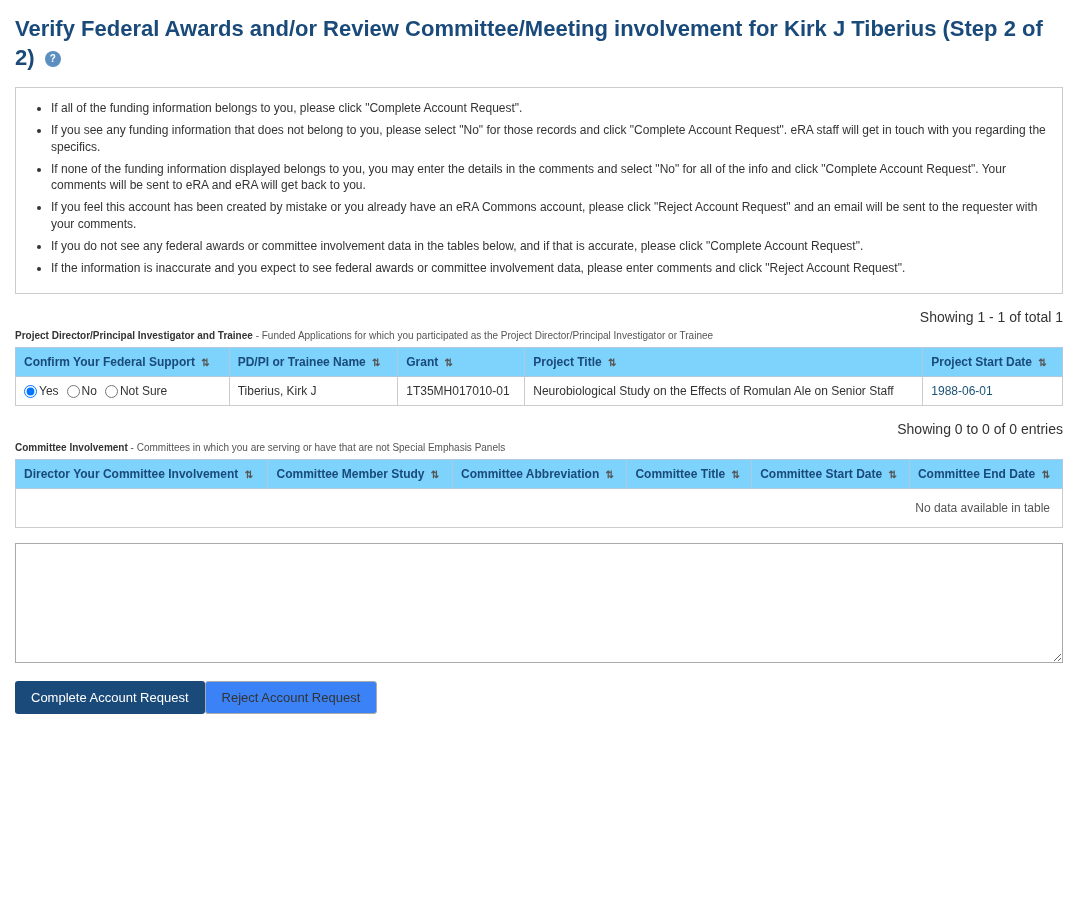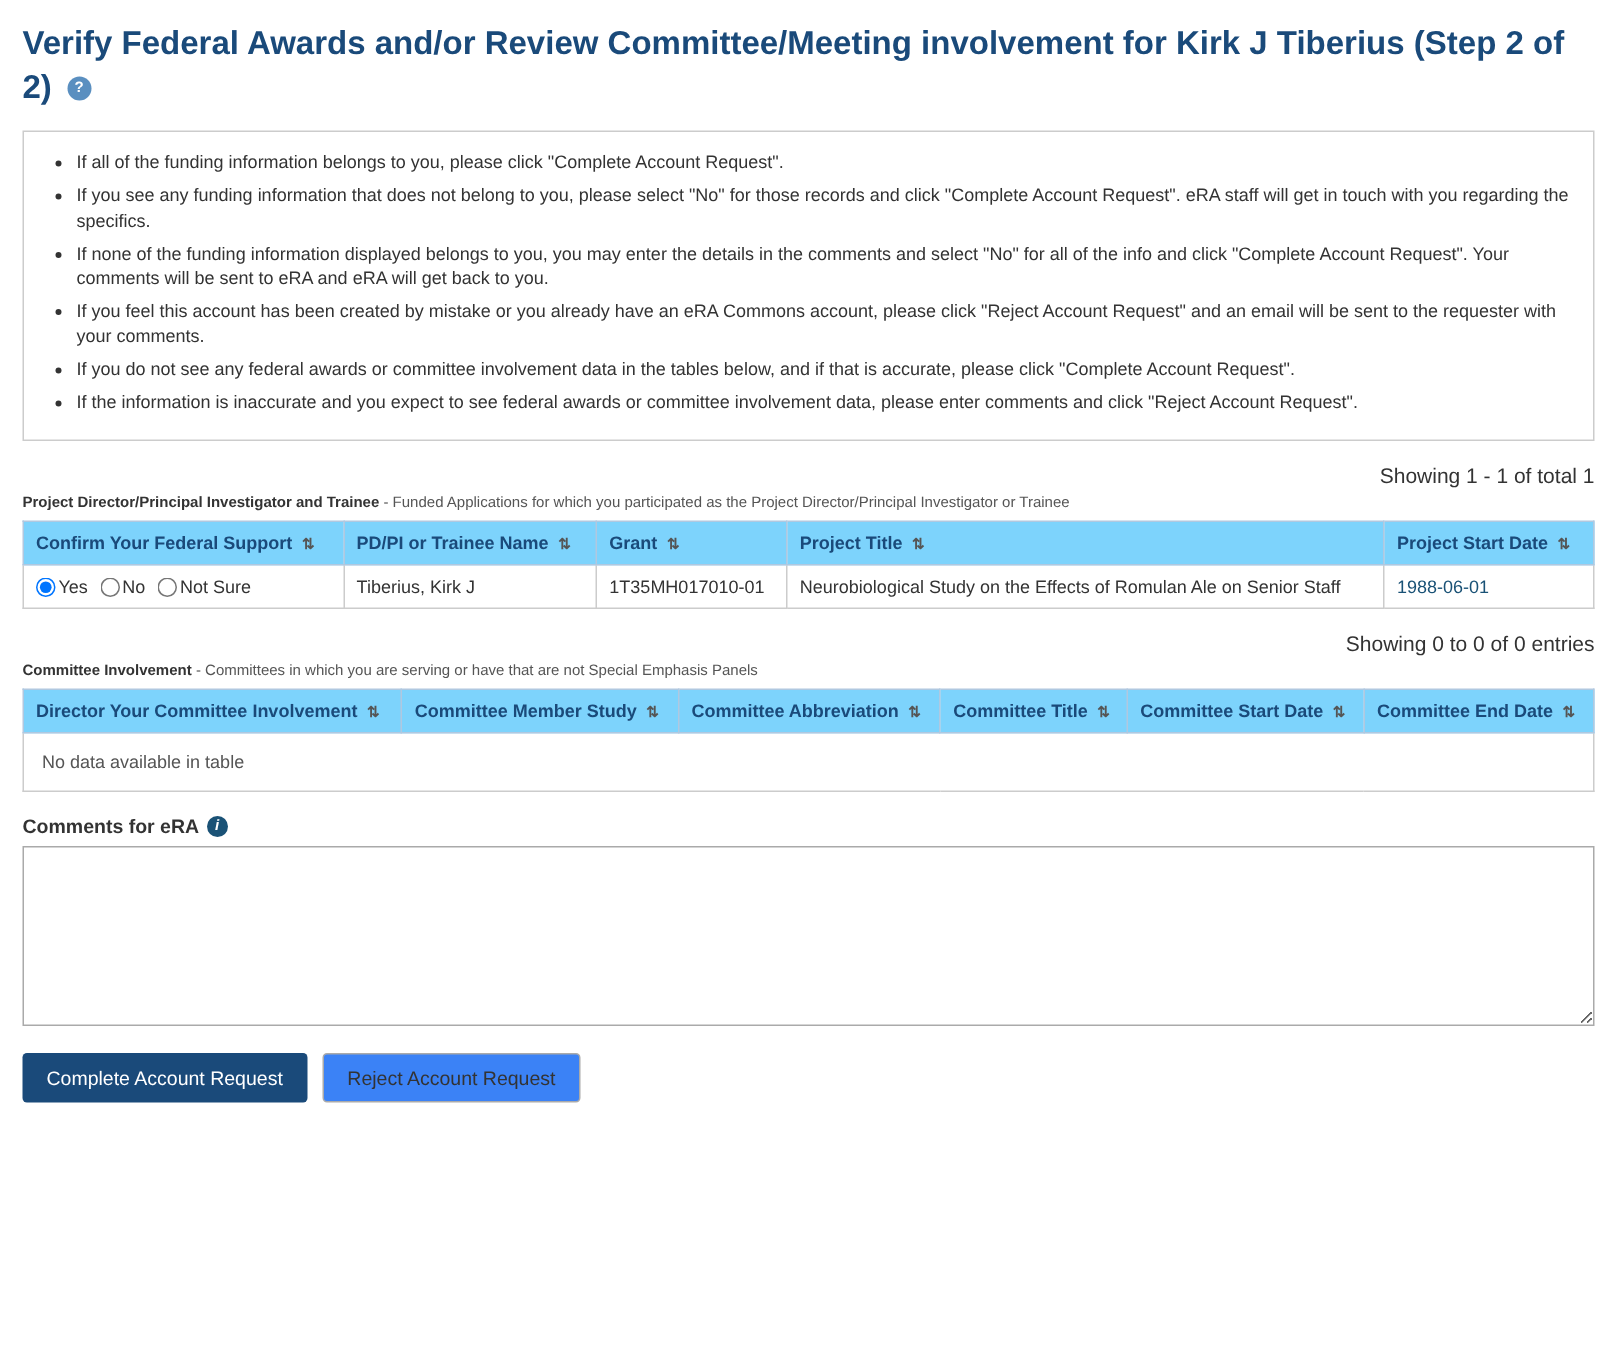--- a/index.html
+++ b/index.html
@@ -80,21 +80,21 @@
     }
     table tbody tr:nth-child(even) {
       background: #f5f9fd;
     }
     table tbody td {
       padding: 7px 8px;
       border: 1px solid #ccc;
       vertical-align: top;
     }
     .no-data {
-      text-align: left;
+      text-align: right;
       color: #555;
       font-style: normal;
       padding: 12px;
     }
     .radio-group {
       display: flex;
       gap: 8px;
       align-items: center;
       flex-wrap: nowrap;
       white-space: nowrap;
@@ -137,21 +137,20 @@
       width: 100%;
       height: 120px;
       border: 1px solid #aaa;
       padding: 8px;
       font-size: 13px;
       resize: vertical;
       outline: none;
     }
     .button-row {
       display: flex;
-      gap: 10px;
       margin-top: 10px;
     }
     .btn-primary {
       background: #1a4a7a;
       color: #fff;
       border: none;
       padding: 8px 16px;
       font-size: 13px;
       cursor: pointer;
       border-radius: 3px;
@@ -296,23 +295,19 @@
     </tr>
   </thead>
   <tbody>
     <tr>
       <td colspan="6" class="no-data">No data available in table</td>
     </tr>
   </tbody>
 </table>
 
 <div class="comments-section">
-  <div class="comments-label">
-    <span>Comments for eRA</span>
-    <span class="info-icon">i</span>
-  </div>
   <textarea placeholder="" style=""></textarea>
 </div>
 
 <div class="button-row">
   <button class="btn-primary">Complete Account Request</button>
   <button class="btn-secondary">Reject Account Request</button>
 </div>
 
 </body></html>

